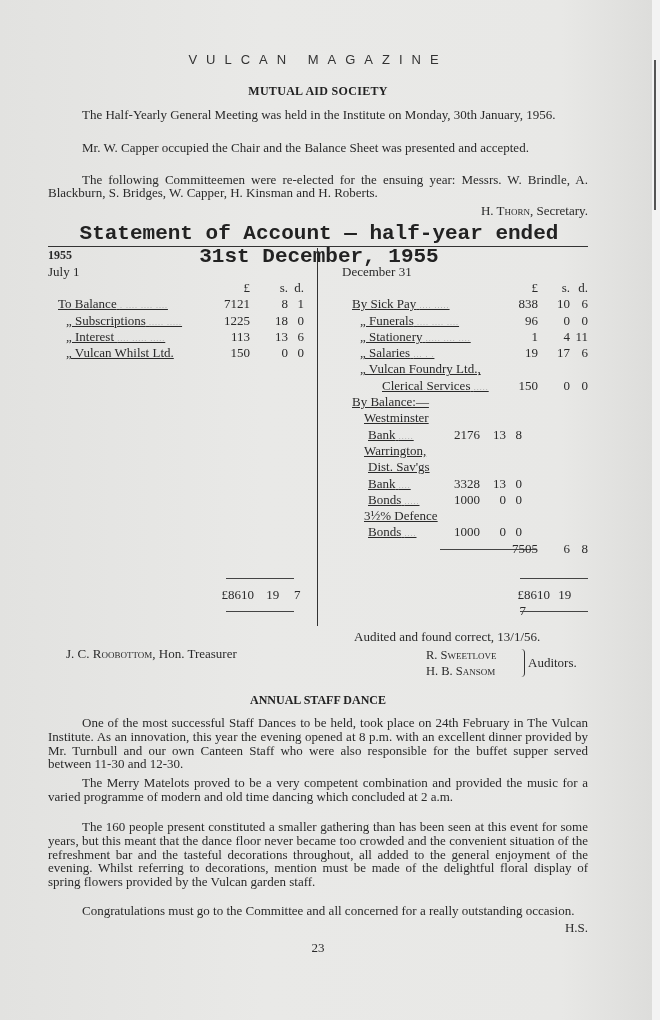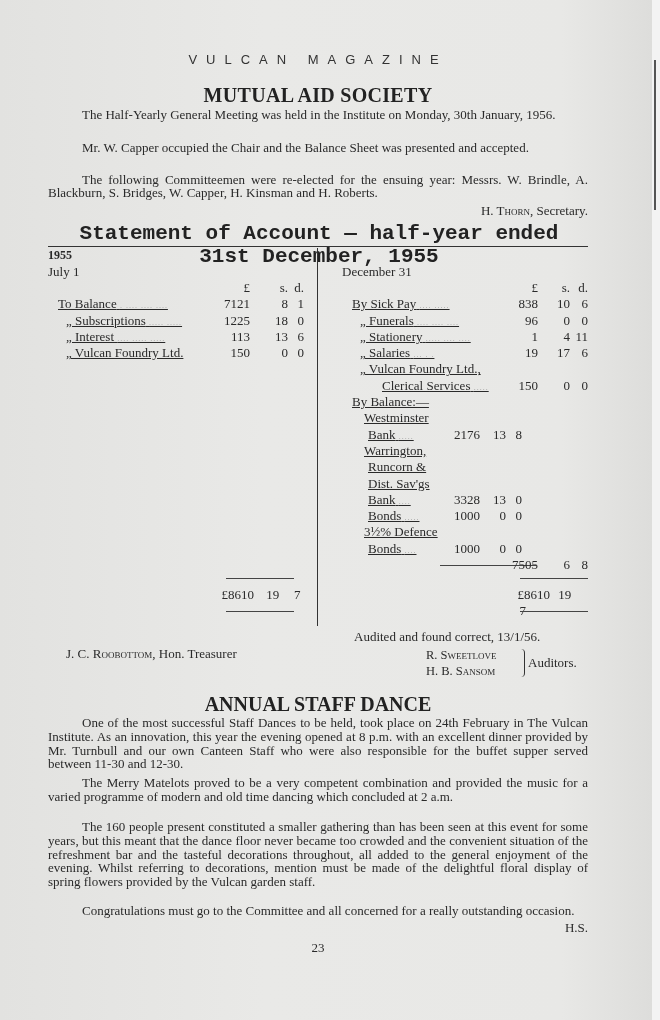--- a/index.html
+++ b/index.html
@@ -22,21 +22,21 @@
     position: absolute; left: 654px; top: 60px; width: 2px; height: 150px;
     background: #555;
   }
   .content { position: absolute; left: 48px; top: 0; width: 540px; }
   .mag-title {
     position: absolute; top: 52px; left: 0; width: 540px; text-align: center;
     font-family: "Liberation Sans", "DejaVu Sans", sans-serif;
     font-size: 13px; letter-spacing: 9px; color: #333;
   }
   h1, h2 {
-    margin: 0; font-weight: bold; text-align: center; font-size: 20px; color: #222;
+    margin: 0; font-weight: bold; text-align: center; font-size: 12px; color: #222;
   }
   .h-mutual { position: absolute; top: 84px; left: 0; width: 540px; letter-spacing: 0.3px; }
   .para {
     font-size: 13px; line-height: 13px; text-align: justify; margin: 0;
     text-indent: 34px; text-align-last: left;
   }
   .p1 { position: absolute; top: 108px; left: 0; width: 540px; }
   .p2 { position: absolute; top: 141px; left: 0; width: 540px; }
   .p3 { position: absolute; top: 173px; left: 0; width: 540px; }
   .sig-sec { position: absolute; top: 203px; right: 0; font-size: 13px; }
@@ -131,21 +131,21 @@
         <span class="num sd">18</span>
         <span class="num dd">0</span>
       </div>
       <div class="row">
         <span class="lbl indent1"><span>„ Interest</span> <span class="dots">.... ..... .....</span></span>
         <span class="num pd">113</span>
         <span class="num sd">13</span>
         <span class="num dd">6</span>
       </div>
       <div class="row">
-        <span class="lbl indent1"><span>„ Vulcan Foundry Ltd.</span></span>
+        <span class="lbl indent1"><span>„ Vulcan Whilst Ltd.</span></span>
         <span class="num pd">150</span>
         <span class="num sd">0</span>
         <span class="num dd">0</span>
       </div>
     </div>
 
     <div class="acct right-acct">
       <div class="row">
         <span class="num pd">£</span>
         <span class="num sd">s.</span>
@@ -193,23 +193,20 @@
         </div>
       <div class="row">
         <span class="lbl" style="padding-left:16px"><span>Bank</span> <span class="dots">.....</span></span>
         <span class="num ipd">2176</span>
         <span class="num isd">13</span>
         <span class="num idd">8</span>
       </div>
 
       <div class="row">
           <span class="lbl indent2">Warrington,</span>
-        </div>
-      <div class="row">
-          <span class="lbl" style="padding-left:16px">Runcorn &amp;</span>
         </div>
       <div class="row">
           <span class="lbl" style="padding-left:16px">Dist. Sav'gs</span>
         </div>
       <div class="row">
         <span class="lbl" style="padding-left:16px"><span>Bank</span> <span class="dots">....</span></span>
         <span class="num ipd">3328</span>
         <span class="num isd">13</span>
         <span class="num idd">0</span>
       </div>

